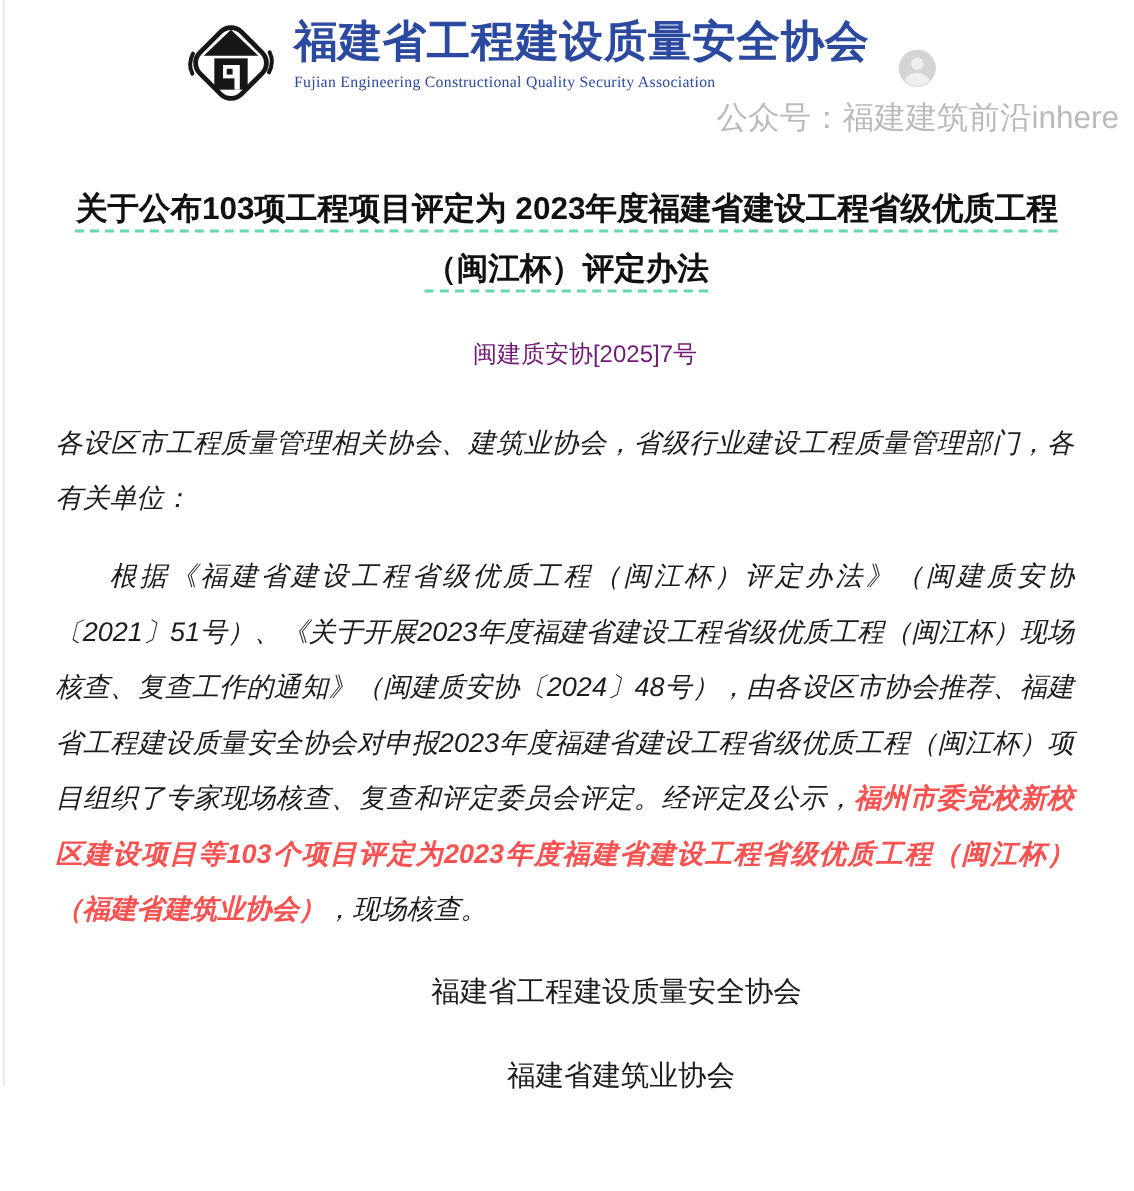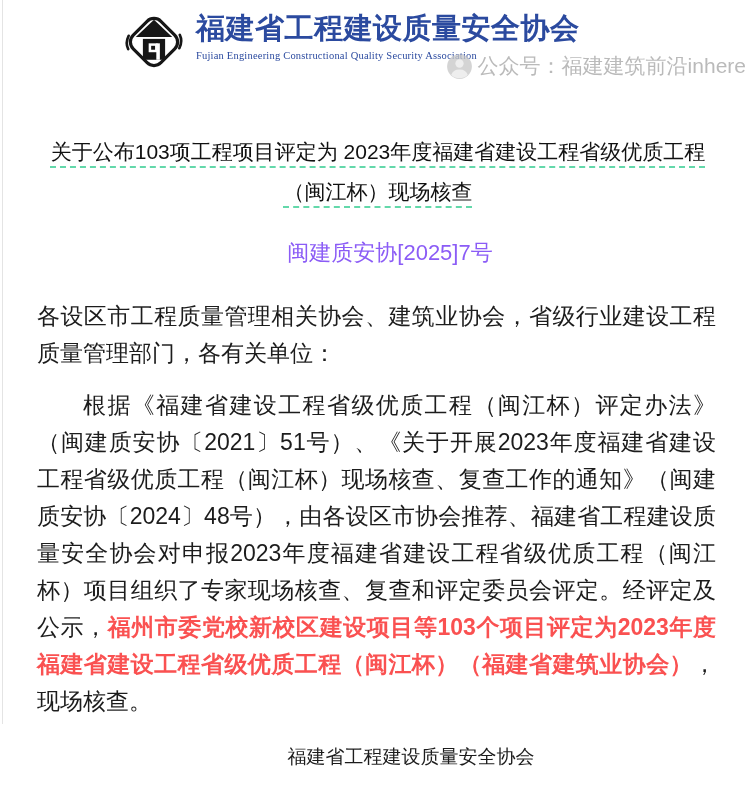--- a/index.html
+++ b/index.html
@@ -23,42 +23,42 @@
   .org-block{margin-left:10px;display:flex;flex-direction:column;}
   .org-cn{
     color:var(--accent-blue);font-size:29px;font-weight:bold;letter-spacing:0.5px;
     line-height:40px;white-space:nowrap;
   }
   .org-en{
     color:var(--accent-blue);font-size:10.5px;line-height:14px;margin-top:1px;
     font-family:"Liberation Serif","DejaVu Serif",serif;white-space:nowrap;letter-spacing:0.2px;
   }
   .watermark{
-    position:absolute;top:52px;right:10px;display:flex;align-items:center;gap:5px;
-    color:var(--watermark-gray);font-size:21px;opacity:0.9;white-space:nowrap;
+    position:absolute;top:32px;right:10px;display:flex;align-items:center;gap:5px;
+    color:var(--watermark-gray);font-size:21px;opacity:0.9;white-space:nowrap;flex-direction:column;
   }
   .wm-icon{width:27px;height:27px;flex:0 0 auto;opacity:0.85;}
 
   
   .title-block{
-    margin-top:32px;text-align:center;font-size:21px;font-weight:normal;color:#111111;
+    margin-top:20px;text-align:center;font-size:21px;font-weight:bold;color:#111111;
     line-height:40px;
   }
   .title-line span{
     text-decoration:underline;
     text-decoration-style:dashed;
     text-decoration-color:var(--underline-green);
     text-decoration-thickness:2px;
     text-underline-offset:7px;
   }
   .doc-no{
-    margin-top:26px;text-align:center;font-size:22px;color:#8b5cf6;padding-left:24px;
+    margin-top:26px;text-align:center;font-size:16px;color:#701a75;padding-left:24px;
   }
   .content{
-    margin:30px 40px 0 37px;font-size:23px;line-height:37px;text-align:justify;color:#1c1c1c;
+    margin:30px 40px 0 37px;font-size:18px;line-height:37px;text-align:justify;color:#1c1c1c;font-style:italic;
   }
   .content p{margin:0;}
   .para-main{text-indent:2em;margin-top:15px !important;}
   .highlight{color:var(--highlight-red);font-weight:bold;}
   .attachment{margin-top:15px !important;}
   .sig{ text-align:center;font-size:19px;color:#1c1c1c;line-height:37px; }
   .sig-1{margin-top:18px;padding-left:66px;}
   .sig-2{margin-top:19px;padding-left:72px;}
 </style>
 </head>
@@ -101,21 +101,21 @@
     </span>
     <span>公众号：福建建筑前沿inhere</span>
   </div>
 </div>
 
 <div class="title-block">
   <div class="title-line">
     <span>关于公布103项工程项目评定为 2023年度福建省建设工程省级优质工程</span>
   </div>
   <div class="title-line">
-    <span>（闽江杯）现场核查</span>
+    <span>（闽江杯）评定办法</span>
   </div>
 </div>
 
 <div class="doc-no">闽建质安协[2025]7号</div>
 
 <div class="content">
   <p class="salutation">各设区市工程质量管理相关协会、建筑业协会，省级行业建设工程质量管理部门，各有关单位：</p>
 
   <p class="para-main"><span>根据《福建省建设工程省级优质工程（闽江杯）评定办法》（闽建质安协〔2021〕51号）、《关于开展2023年度福建省建设工程省级优质工程（闽江杯）现场核查、复查工作的通知》（闽建质安协〔2024〕48号），由各设区市协会推荐、福建省工程建设质量安全协会对申报2023年度福建省建设工程省级优质工程（闽江杯）项目组织了专家现场核查、复查和评定委员会评定。经评定及公示，</span><span class="highlight">福州市委党校新校区建设项目等103个项目评定为2023年度福建省建设工程省级优质工程（闽江杯）（福建省建筑业协会）</span><span>，现场核查。</span></p>
 

